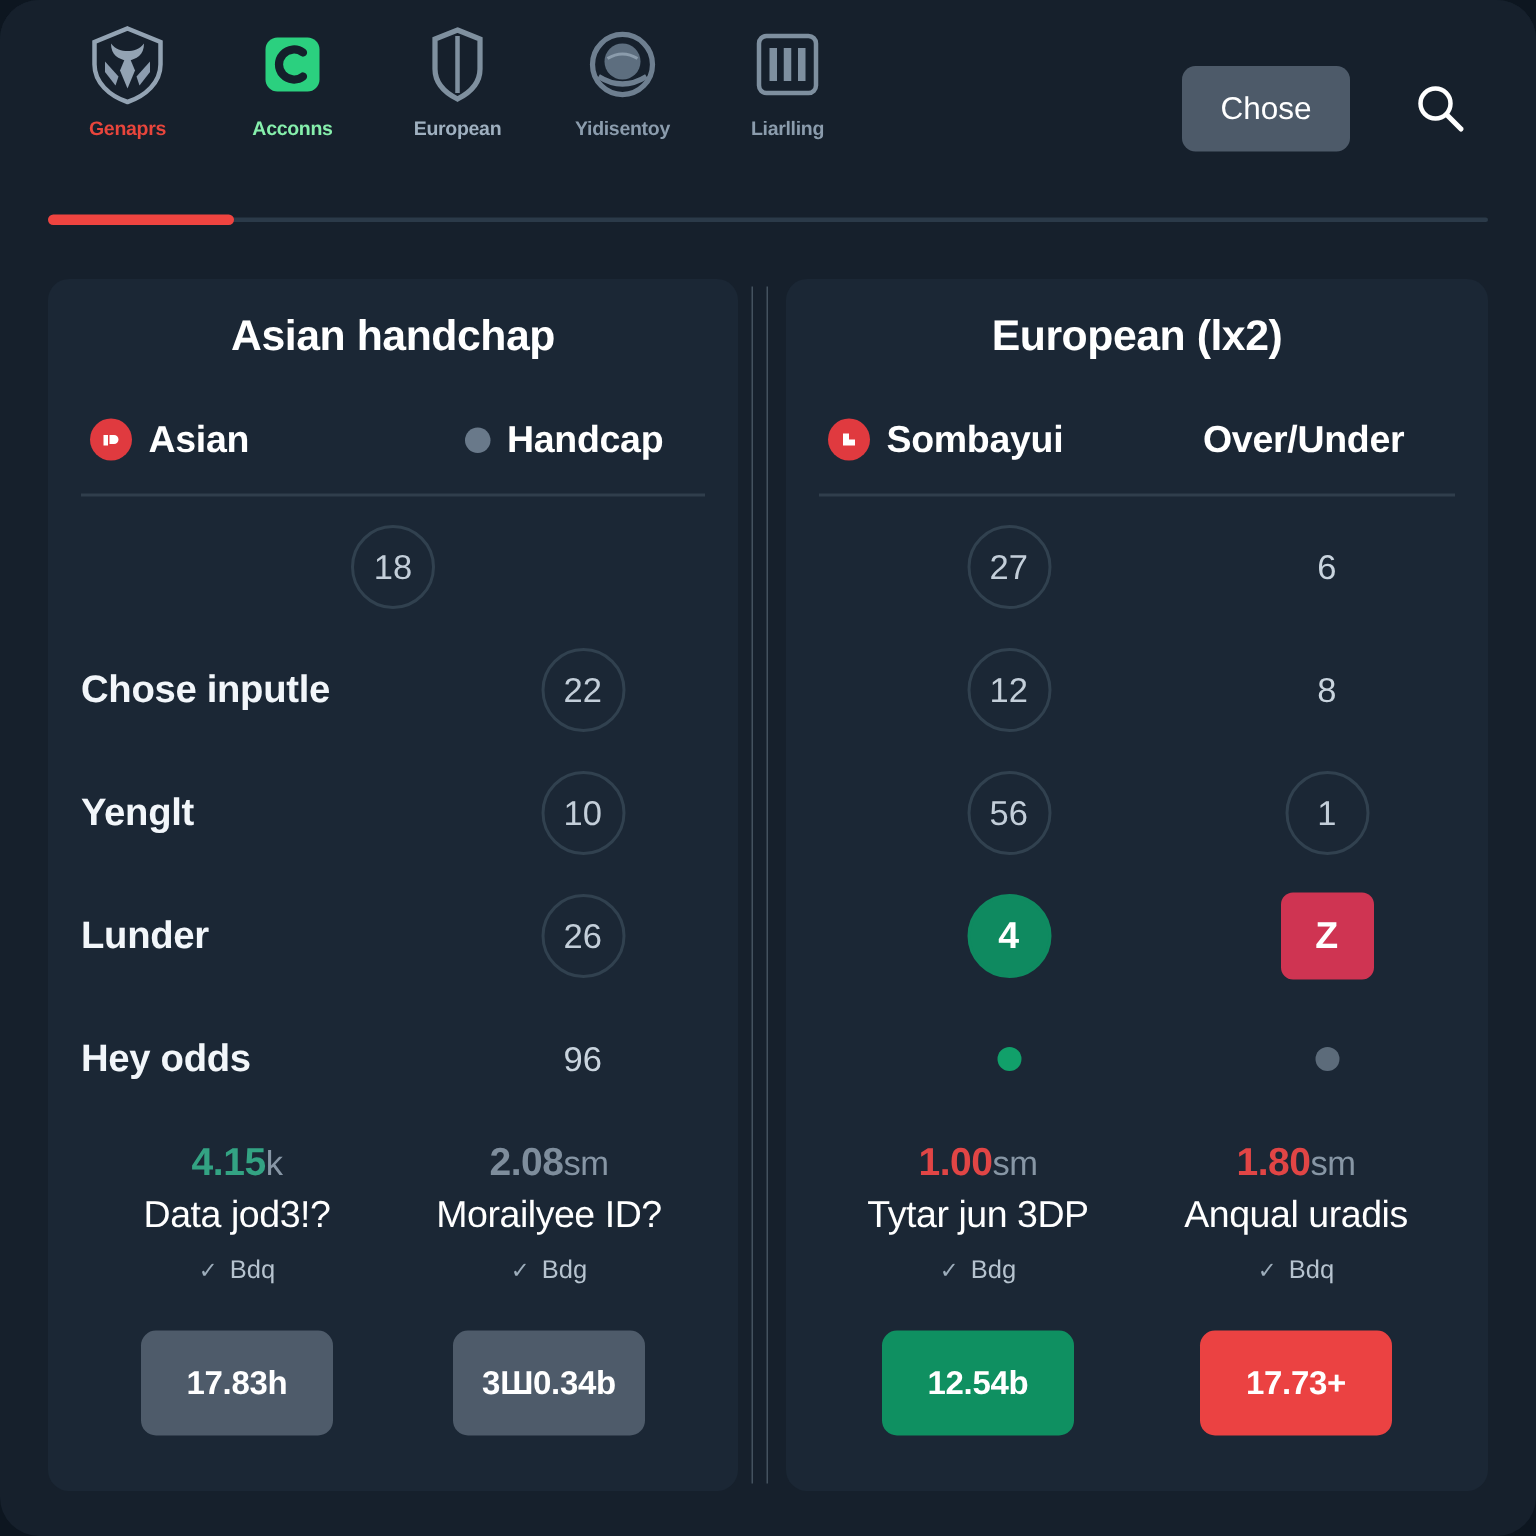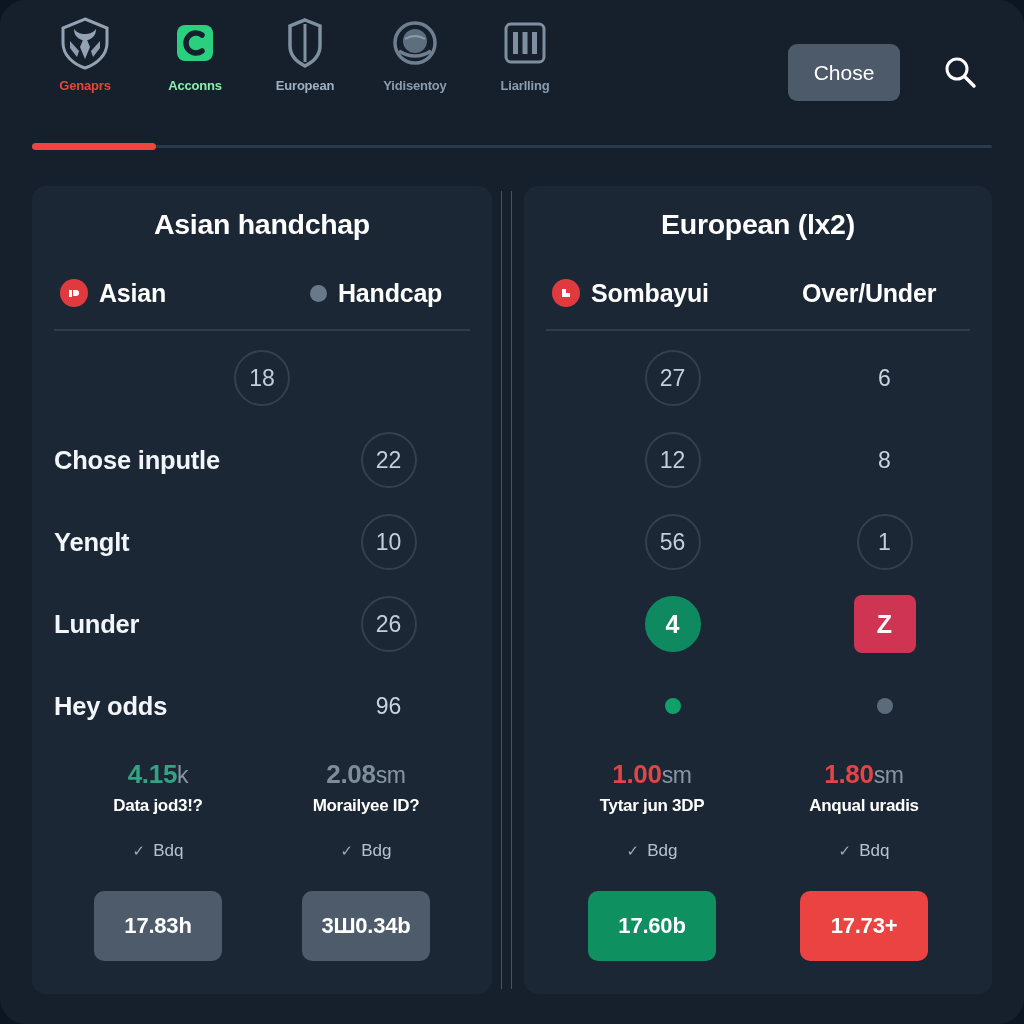--- a/index.html
+++ b/index.html
@@ -186,22 +186,22 @@
   .stat { flex: 1; text-align: center; }
   .stat .v {
     font-size: 26px; font-weight: 700; letter-spacing: -0.3px;
     margin-bottom: 6px;
   }
   .stat .v .unit { font-weight: 400; color: #8796a5; font-size: 23px; }
   .stat .v.green { color: #33a383; }
   .stat .v.grey  { color: #7e8d9c; }
   .stat .v.red   { color: #e14545; }
   .stat .t {
-    color: #ffffff; font-size: 17px; font-weight: 700;
-    letter-spacing: -0.3px; margin-bottom: 25px;
+    color: #ffffff; font-size: 25px; font-weight: 400;
+    letter-spacing: -0.3px; margin-bottom: 12px;
   }
   .stat .chk {
     color: #b6c3cf; font-size: 17px; font-weight: 400;
     display: flex; align-items: center; justify-content: center; gap: 8px;
   }
   .chkmark { color: #9dadbb; font-size: 15px; }
 
   .btns {
     display: flex; padding: 0 22px; margin-top: 30px;
   }
@@ -472,21 +472,21 @@
           <div class="t">Anqual uradis</div>
           <div class="chk">
               <span class="chkmark">✓</span>
               <span>Bdq</span>
             </div>
         </div>
       </div>
 
       <div class="btns">
         <div class="btnwrap">
-            <button class="pill green">17.60b</button>
+            <button class="pill green">12.54b</button>
           </div>
         <div class="btnwrap">
             <button class="pill red">17.73+</button>
           </div>
       </div>
     </div>
 
   </div>
 </div>
 

